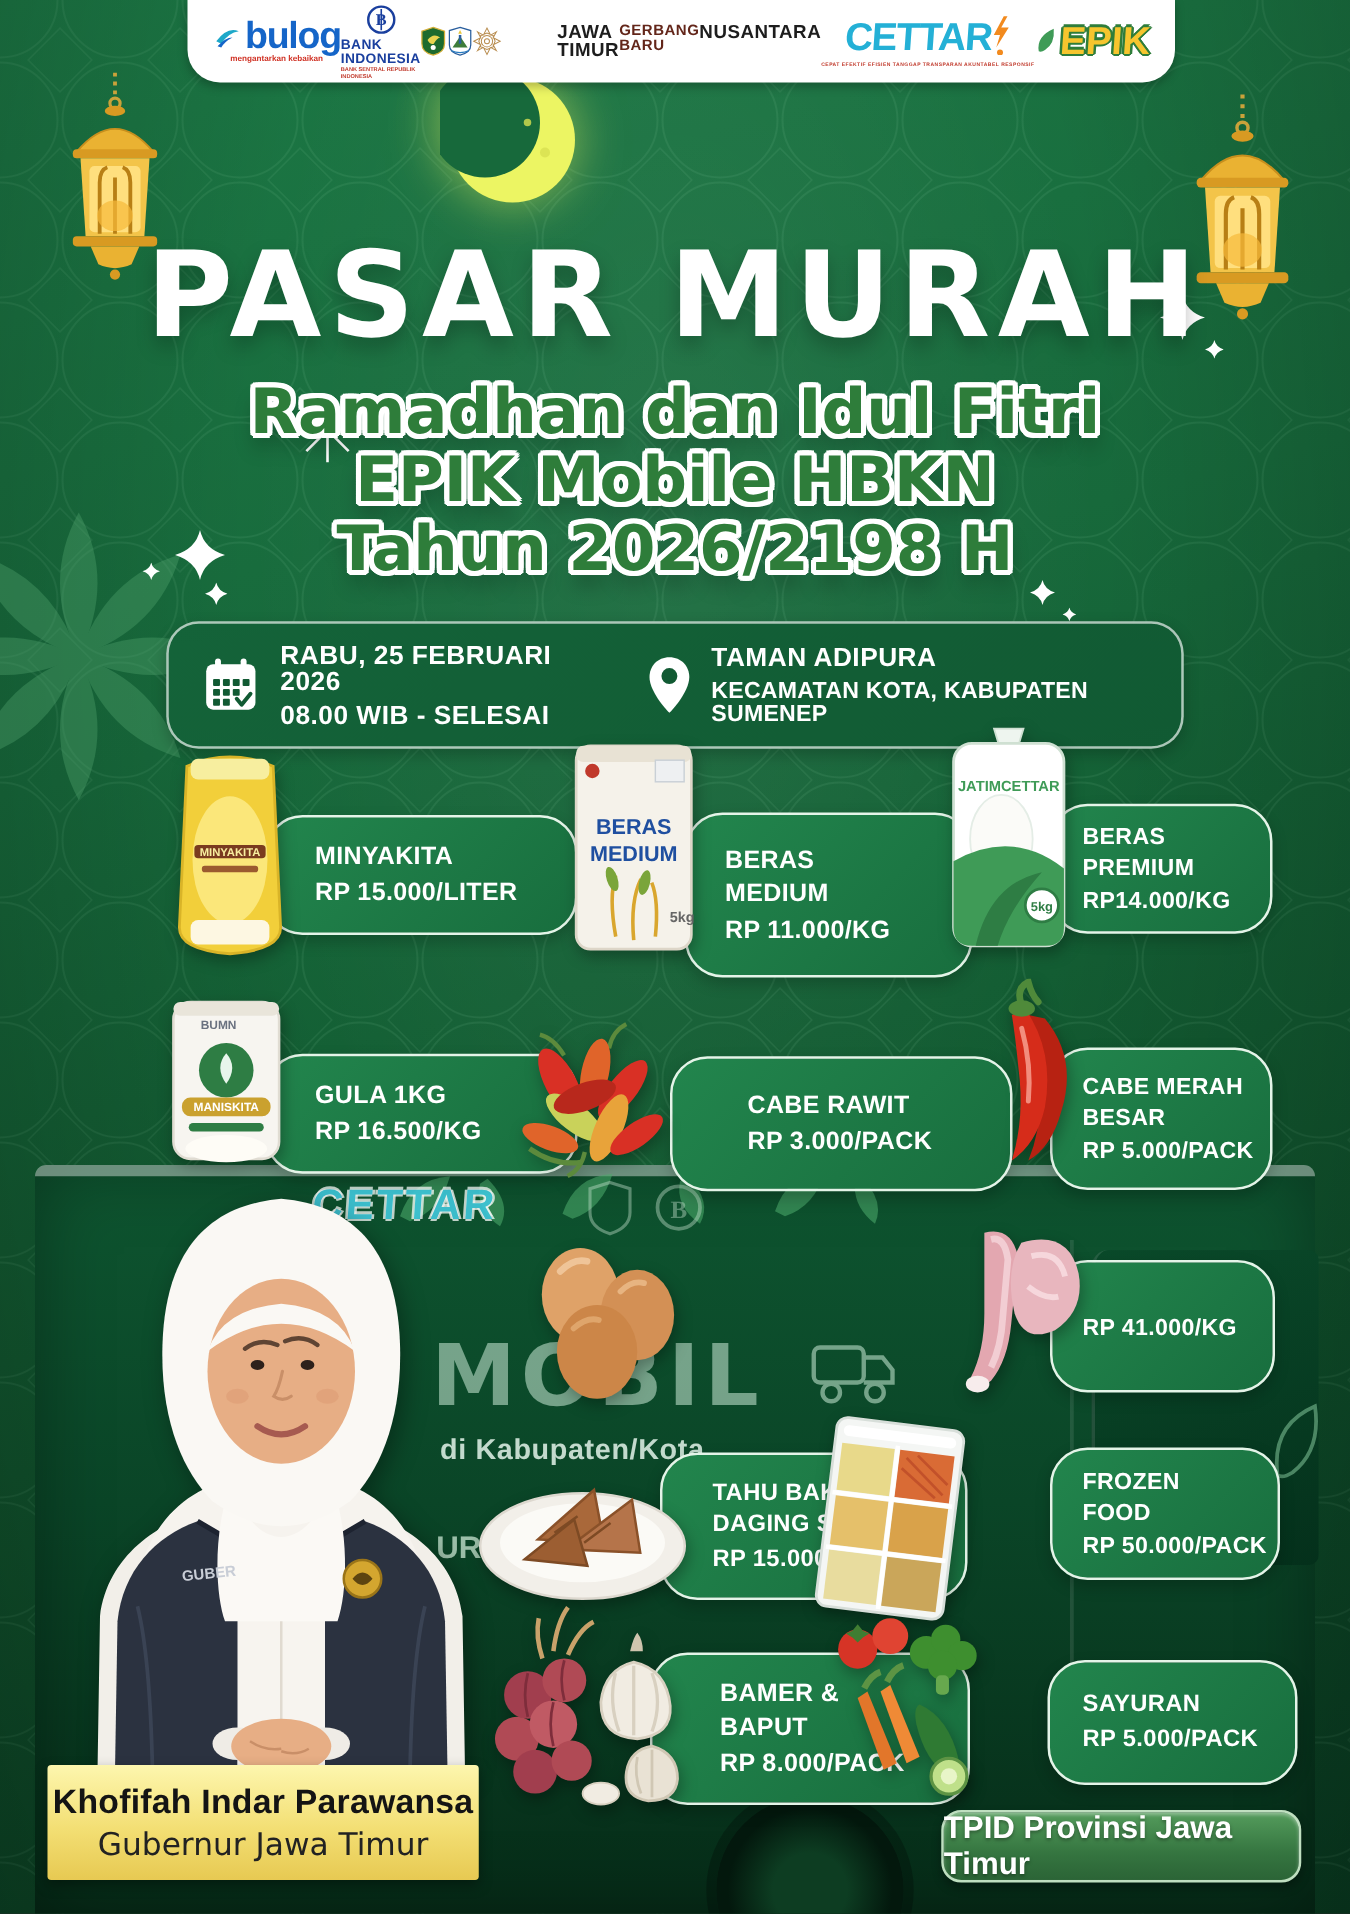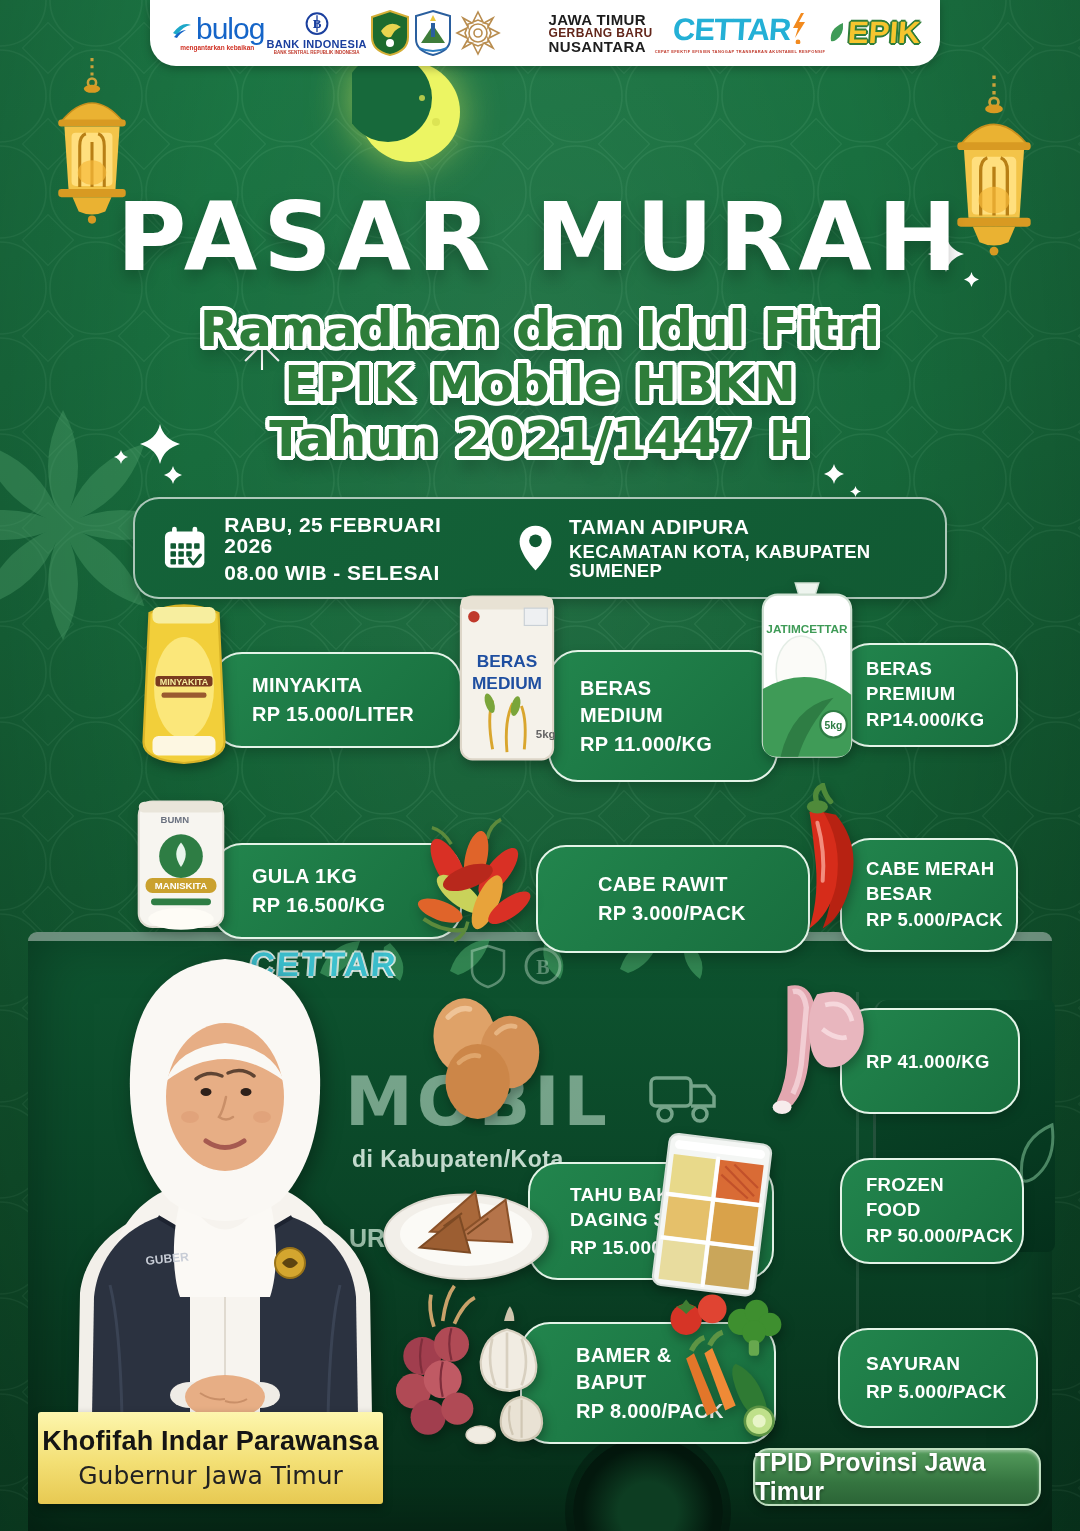--- a/index.html
+++ b/index.html
@@ -10,27 +10,27 @@
   .vignette{position:absolute;inset:0;z-index:0;
     background:radial-gradient(ellipse at 50% 28%,rgba(255,255,255,.06) 0%,rgba(0,0,0,0) 45%,rgba(0,0,0,.28) 100%);}
   .flower{position:absolute;z-index:0;}
 
   
   .banner{position:absolute;left:150px;top:0;width:790px;height:66px;background:#fff;
     border-radius:0 0 26px 26px;display:flex;align-items:center;justify-content:space-between;
     padding:0 20px;box-sizing:border-box;z-index:6;box-shadow:0 3px 8px rgba(0,0,0,.25);}
   .logo{display:flex;flex-direction:column;align-items:center;justify-content:center;line-height:1;}
   .bulog-row{display:flex;align-items:center;gap:2px;}
-  .bulog-word{font-size:30px;font-weight:400;color:#1565c8;letter-spacing:-1px;}
+  .bulog-word{font-size:30px;font-weight:700;color:#1565c8;letter-spacing:-1px;}
   .bulog-tag{font-size:6.5px;color:#d03225;font-weight:700;margin-top:1px;}
   .bi-label{font-size:11px;font-weight:800;color:#1a3f9e;letter-spacing:.3px;}
   .bi-tag{font-size:4.5px;color:#c0392b;font-weight:700;margin-top:1px;}
   .jt-l1,.jt-l3{font-size:15px;font-weight:900;color:#1d1d1d;letter-spacing:.4px;}
   .jt-l2{font-size:12px;font-weight:900;color:#63261a;letter-spacing:.4px;}
-  .jt-text{line-height:1.02;display:flex;flex-direction:column;align-items:flex-start;margin-left:45px;}
+  .jt-text{line-height:1.02;display:flex;flex-direction:row;align-items:flex-start;margin-left:45px;}
   .cettar-wrap{display:flex;flex-direction:column;align-items:center;}
   .cettar-row{display:flex;align-items:flex-start;}
   .cettar-word{font-size:31px;font-weight:900;color:#24b0d6;letter-spacing:-1px;transform:skewX(-4deg);}
   .cettar-tag{font-size:4px;color:#c0392b;font-weight:700;letter-spacing:.4px;margin-top:1px;white-space:nowrap;}
   .epik-wrap{display:flex;align-items:center;gap:2px;}
   .epik-word{font-size:31px;font-weight:900;color:#f6c52e;transform:skewX(-4deg);
     text-shadow:-2px 0 #2f7d3a,2px 0 #2f7d3a,0 -2px #2f7d3a,0 2px #2f7d3a,-1px -1px #2f7d3a,1px 1px #2f7d3a,1px -1px #2f7d3a,-1px 1px #2f7d3a;}
 
   
   .lantern{position:absolute;z-index:1;}
@@ -301,21 +301,21 @@
       <path d="M12,0 Q14,9 24,12 Q14,15 12,24 Q10,15 0,12 Q10,9 12,0 Z" fill="#fff"></path>
     </svg>
   <svg class="sparkle" style="left:850px;top:486px;" width="11" height="11" viewBox="0 0 24 24">
       <path d="M12,0 Q14,9 24,12 Q14,15 12,24 Q10,15 0,12 Q10,9 12,0 Z" fill="#fff"></path>
     </svg>
 
   <div class="main-title">PASAR MURAH</div>
   <div class="subtitle">
     <div>Ramadhan dan Idul Fitri</div>
     <div>EPIK Mobile HBKN</div>
-    <div>Tahun 2021/1447 H</div>
+    <div>Tahun 2026/2198 H</div>
   </div>
 
   <div class="info-bar">
     <svg width="54" height="54" viewBox="0 0 60 60">
       <rect x="14" y="3" width="6" height="13" rx="3" fill="#fff"></rect>
       <rect x="40" y="3" width="6" height="13" rx="3" fill="#fff"></rect>
       <rect x="5" y="9" width="50" height="46" rx="7" fill="#fff"></rect>
       <g fill="#115a33">
         <rect x="12" y="24" width="7" height="7" rx="1"></rect>
           <rect x="22" y="24" width="7" height="7" rx="1"></rect>

